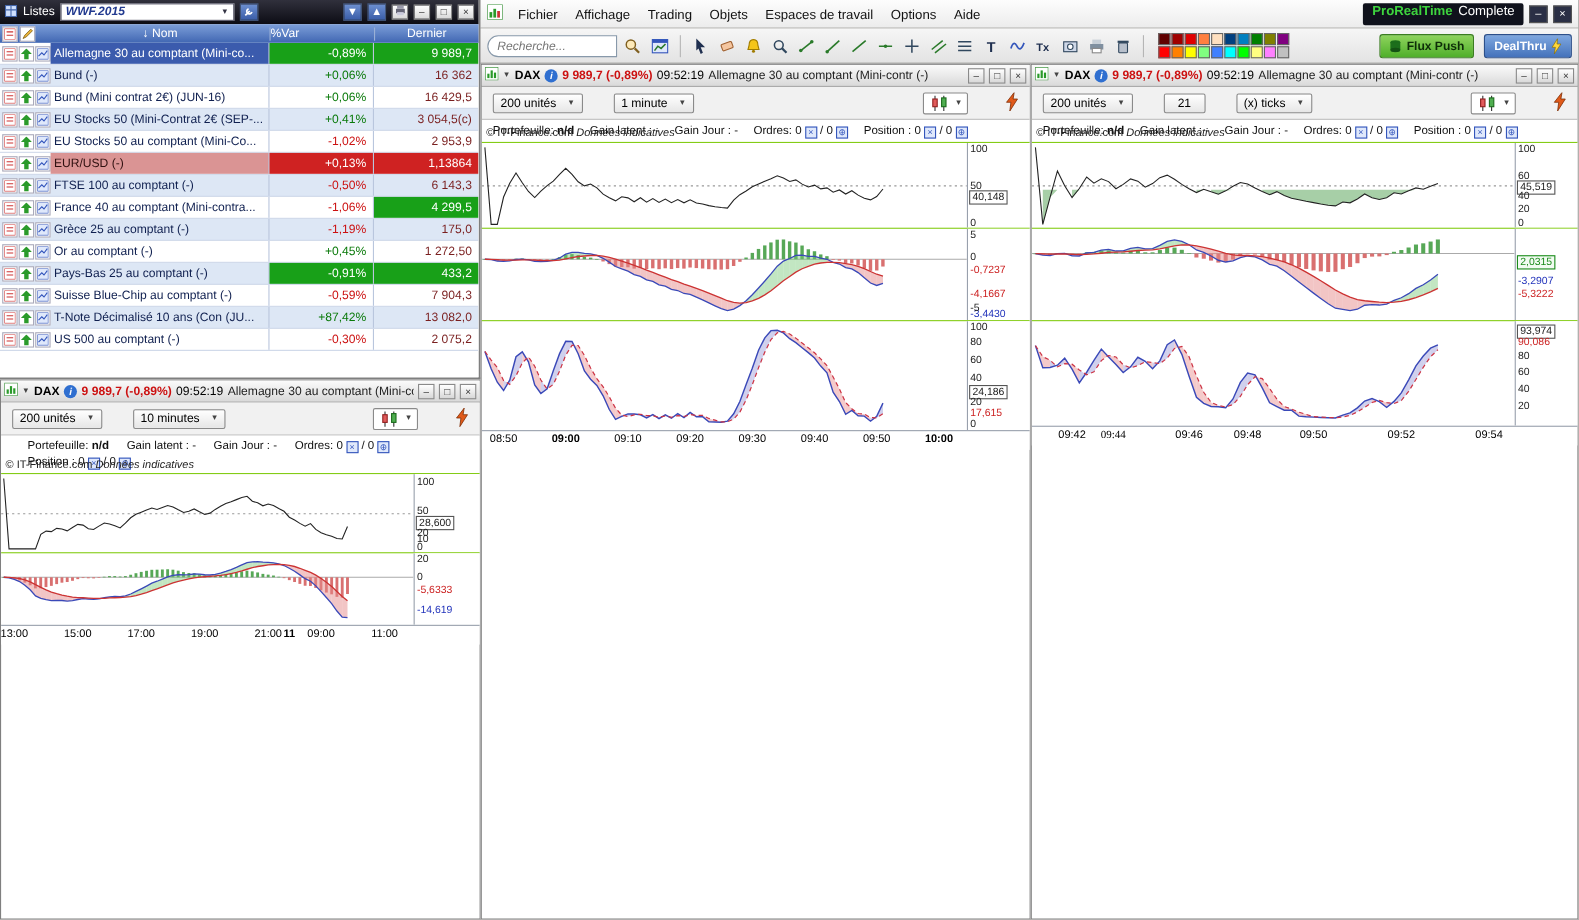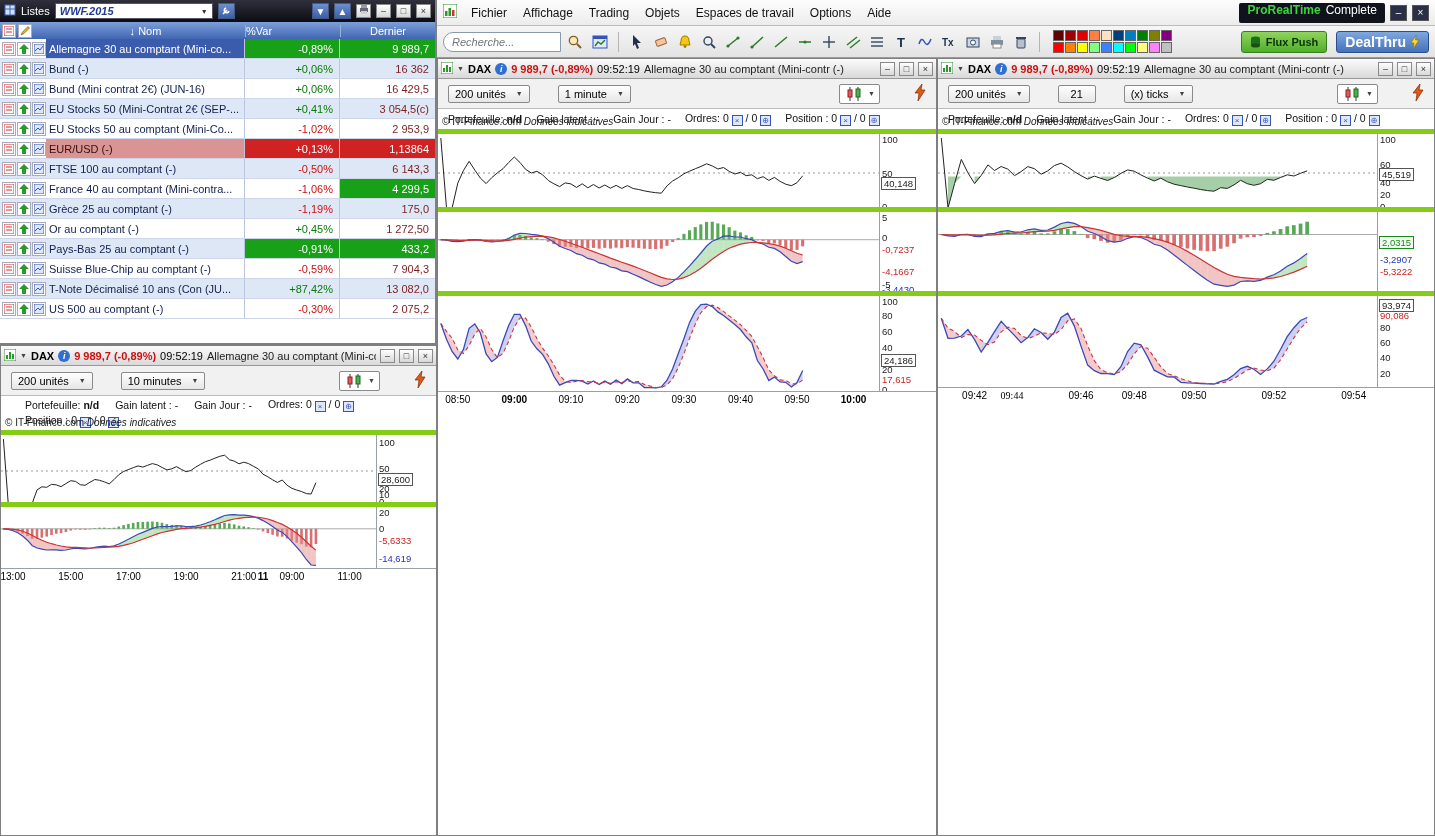--- a/index.html
+++ b/index.html
@@ -38,21 +38,21 @@
 #prt-badge .b1{color:#3ed43e;font-weight:bold}
 #prt-badge .b2{color:#fff}
 .winctl{width:17px;height:16px;background:#2a2f45;color:#fff;border:1px solid #555;font-size:10px;line-height:14px;text-align:center;margin-left:3px}
 #main-toolbar{position:absolute;left:437px;top:26px;width:998px;height:32px;background:linear-gradient(#f6f6f6,#e3e3e3);border-bottom:1px solid #9a9a9a;display:flex;align-items:center;gap:3px;padding:0 6px}
 .search{width:118px;height:20px;border:1px solid #8899aa;border-radius:10px 0 0 10px;padding:0 8px;font-size:11px;font-style:italic;color:#333}
 .tb-btn{width:22px;height:22px;display:flex;align-items:center;justify-content:center;border:1px solid transparent}
 .tb-sep{width:1px;height:20px;background:#b5b5b5;margin:0 4px}
 .palette{display:grid;grid-template-columns:repeat(10,11px);grid-auto-rows:11px;gap:1px;margin:0 6px}
 .swatch{width:11px;height:11px;border:1px solid #666}
 .flux-btn{height:22px;background:linear-gradient(#8fd45e,#4faf2a);border:1px solid #3a7d20;border-radius:3px;display:flex;align-items:center;gap:5px;padding:0 8px;font-size:11px;font-weight:bold;color:#0e2e08;margin-left:auto}
-.deal-btn{height:22px;background:linear-gradient(#7fa8e0,#4472bb);border:1px solid #2c4f8a;border-radius:3px;display:flex;align-items:center;gap:4px;padding:0 8px;font-size:14px;font-weight:bold;color:#fff;margin-left:6px}
+.deal-btn{height:22px;background:linear-gradient(#7fa8e0,#4472bb);border:1px solid #2c4f8a;border-radius:3px;display:flex;align-items:center;gap:4px;padding:0 8px;font-size:11px;font-weight:bold;color:#fff;margin-left:6px}
 
 .chart-host{position:absolute}
 #chart-left{left:0;top:345px;width:437px;height:491px}
 #chart-middle{left:437px;top:58px;width:500px;height:778px}
 #chart-right{left:937px;top:58px;width:498px;height:778px}
 .chart-panel{width:100%;height:100%;display:flex;flex-direction:column;background:#fff;border:1px solid #7f7f7f}
 .ct-bar{height:20px;flex:none;background:linear-gradient(#fbfbfb,#d9d9d9);border-bottom:1px solid #999;display:flex;align-items:center;gap:4px;padding:0 3px;font-size:11px;white-space:nowrap;overflow:hidden}
 .ct-bar .sym{font-weight:bold}
 .ct-bar .caret{font-size:7px;color:#444}
 .ct-bar .cprice{color:#cc1111;font-weight:bold}
@@ -63,21 +63,21 @@
 .dd .ddc{font-size:7px;color:#444}
 .dd.num{min-width:38px;justify-content:center}
 .ctype{display:inline-flex;align-items:center;gap:4px;border:1px solid #8a8a8a;background:#fff;padding:1px 4px;border-radius:2px;margin-left:auto}
 .bolt{margin-left:4px}
 .ct-info{height:20px;flex:none;display:flex;align-items:center;gap:14px;font-size:10.5px;padding:0 10px;color:#111;overflow:hidden;background:#fff}
 .narrow .ct-info{height:34px;flex-wrap:wrap;gap:1px 16px;padding:2px 24px}
 .ct-info b{font-weight:bold}
 .ic-x{display:inline-block;width:11px;height:11px;border:1px solid #3355bb;background:#dfe8fb;color:#3355bb;font-size:8px;line-height:9px;text-align:center;vertical-align:-1px}
 .price-pane{flex:1}
 .pane{position:relative;background:#fff;flex:none}
-.ind-pane,.price-pane{border-top:5px solid #84cc16}
+.ind-pane,.price-pane{border-top:1px solid #84cc16}
 .price-pane{border-top:none}
 .pane svg{display:block}
 .paxis{position:absolute;top:0;right:0;bottom:0;border-left:1px solid #98a0ac;background:#fff;overflow:hidden}
 .al{position:absolute;left:2px;font-size:9.5px;line-height:11px;color:#222;white-space:nowrap}
 .al.red{color:#cc2222}
 .al.blue{color:#2233bb}
 .al.box{border:1px solid #555;background:#fff;padding:0 2px;left:1px}
 .al.greenbox{border:1px solid #1a8a1a;background:#f2fbf2;color:#1a8a1a;padding:0 2px;left:1px}
 .copyright{position:absolute;left:4px;bottom:2px;font-size:10px;color:#222}
 .copyright i{font-style:italic}

